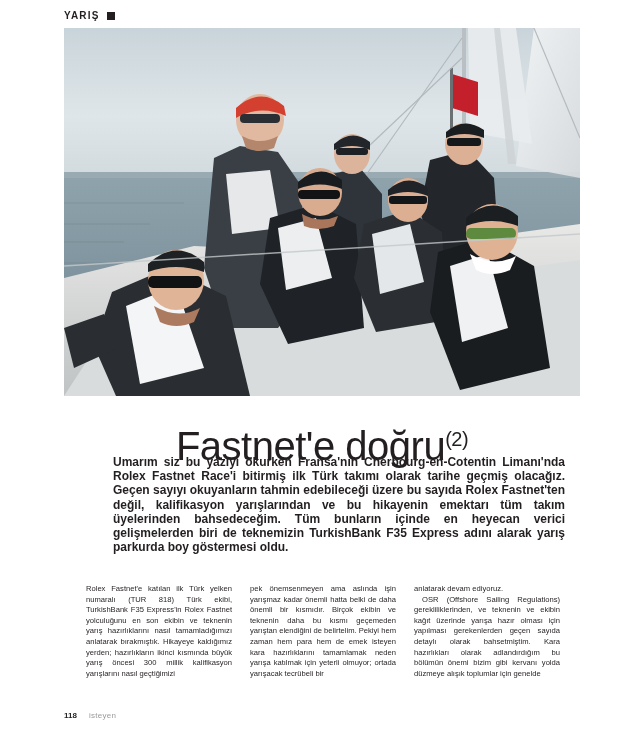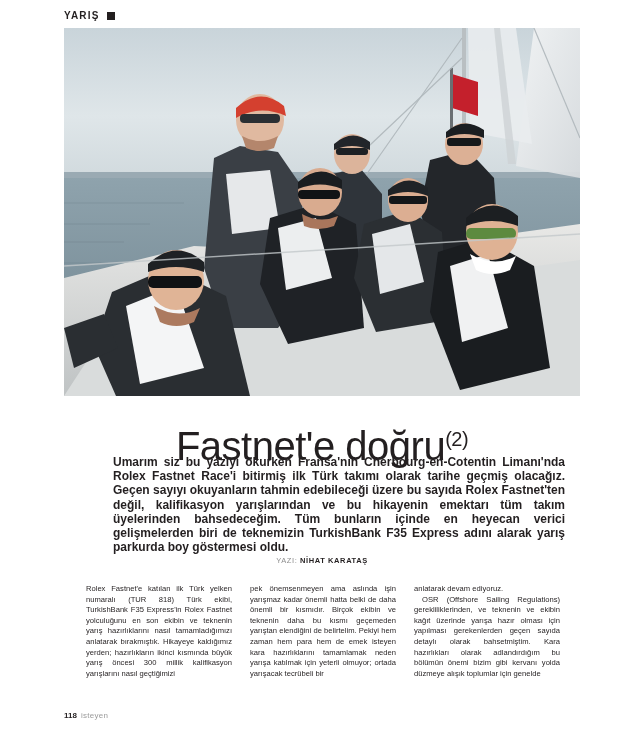--- a/index.html
+++ b/index.html
@@ -128,21 +128,21 @@
   .col p { margin: 0; }
   .col p.indent { text-indent: 8px; }
 
   
   .footer {
     position: absolute;
     left: 64px;
     bottom: 14px;
     display: flex;
     align-items: baseline;
-    gap: 4px;
+    gap: 12px;
   }
   .footer .pageno {
     font-size: 8px;
     font-weight: bold;
     color: #231f20;
   }
   .footer .mag {
     font-size: 8px;
     color: #9b9b9b;
     letter-spacing: 0.3px;
@@ -275,24 +275,20 @@
   </div>
 
   <div class="title-wrap">
     <h1 class="title">
       <span>Fastnet'e doğru</span><sup>(2)</sup>
     </h1>
   </div>
 
   <div class="standfirst">Umarım siz bu yazıyı okurken Fransa'nın Cherbourg-en-Cotentin Limanı'nda Rolex Fastnet Race'i bitirmiş ilk Türk takımı olarak tarihe geçmiş olacağız. Geçen sayıyı okuyanların tahmin edebileceği üzere bu sayıda Rolex Fastnet'ten değil, kalifikasyon yarışlarından ve bu hikayenin emektarı tüm takım üyelerinden bahsedeceğim. Tüm bunların içinde en heyecan verici gelişmelerden biri de teknemizin TurkishBank F35 Express adını alarak yarış parkurda boy göstermesi oldu.</div>
 
-  <div class="byline">
-    <span class="lbl">YAZI:</span>
-    <span class="name">NİHAT KARATAŞ</span>
-  </div>
 
   <div class="columns">
     <div class="col">
       <p>Rolex Fastnet'e katılan ilk Türk yelken numaralı (TUR 818) Türk ekibi, TurkishBank F35 Express'in Rolex Fastnet yolculuğunu en son ekibin ve teknenin yarış hazırlıklarını nasıl tamamladığımızı anlatarak bırakmıştık. Hikayeye kaldığımız yerden; hazırlıkların ikinci kısmında büyük yarış öncesi 300 millik kalifikasyon yarışlarını nasıl geçtiğimizi</p>
     </div>
     <div class="col">
       <p>pek önemsenmeyen ama aslında işin yarışmaz kadar önemli hatta belki de daha önemli bir kısmıdır. Birçok ekibin ve teknenin daha bu kısmı geçemeden yarıştan elendiğini de belirtelim. Pekiyi hem zaman hem para hem de emek isteyen kara hazırlıklarını tamamlamak neden yarışa katılmak için yeterli olmuyor; ortada yarışacak tecrübeli bir</p>
     </div>
     <div class="col">
       <p>anlatarak devam ediyoruz.</p>

